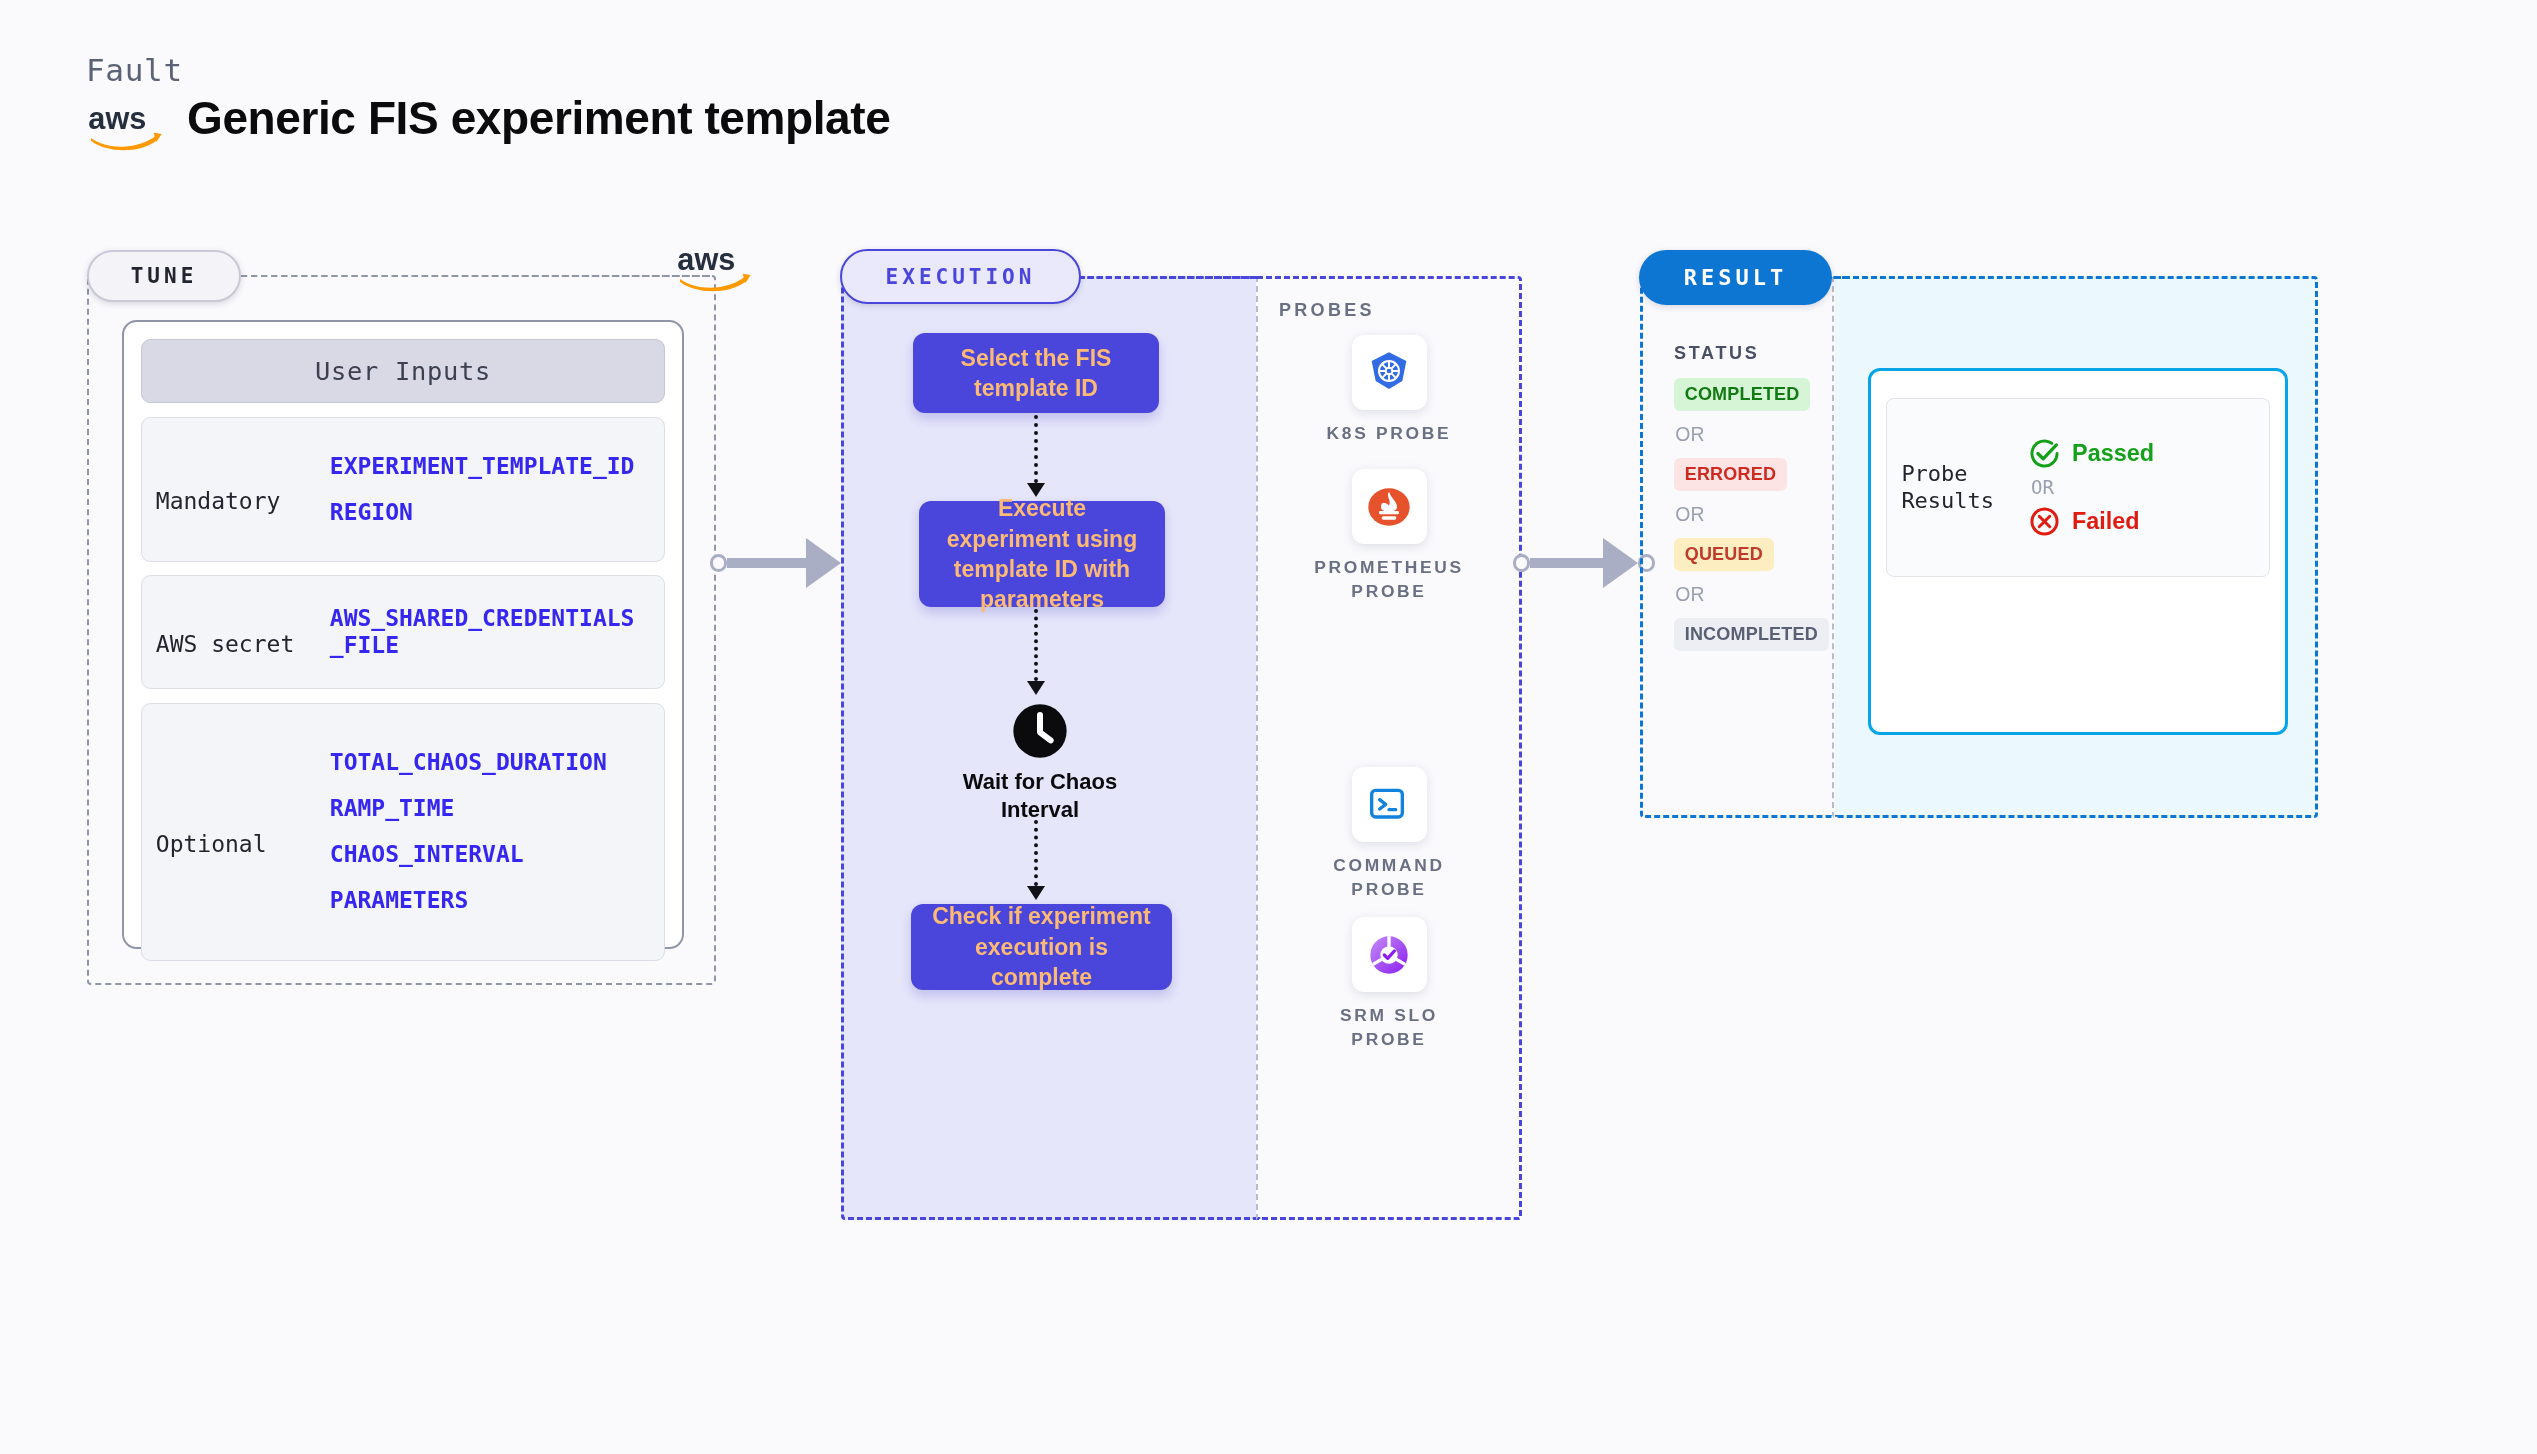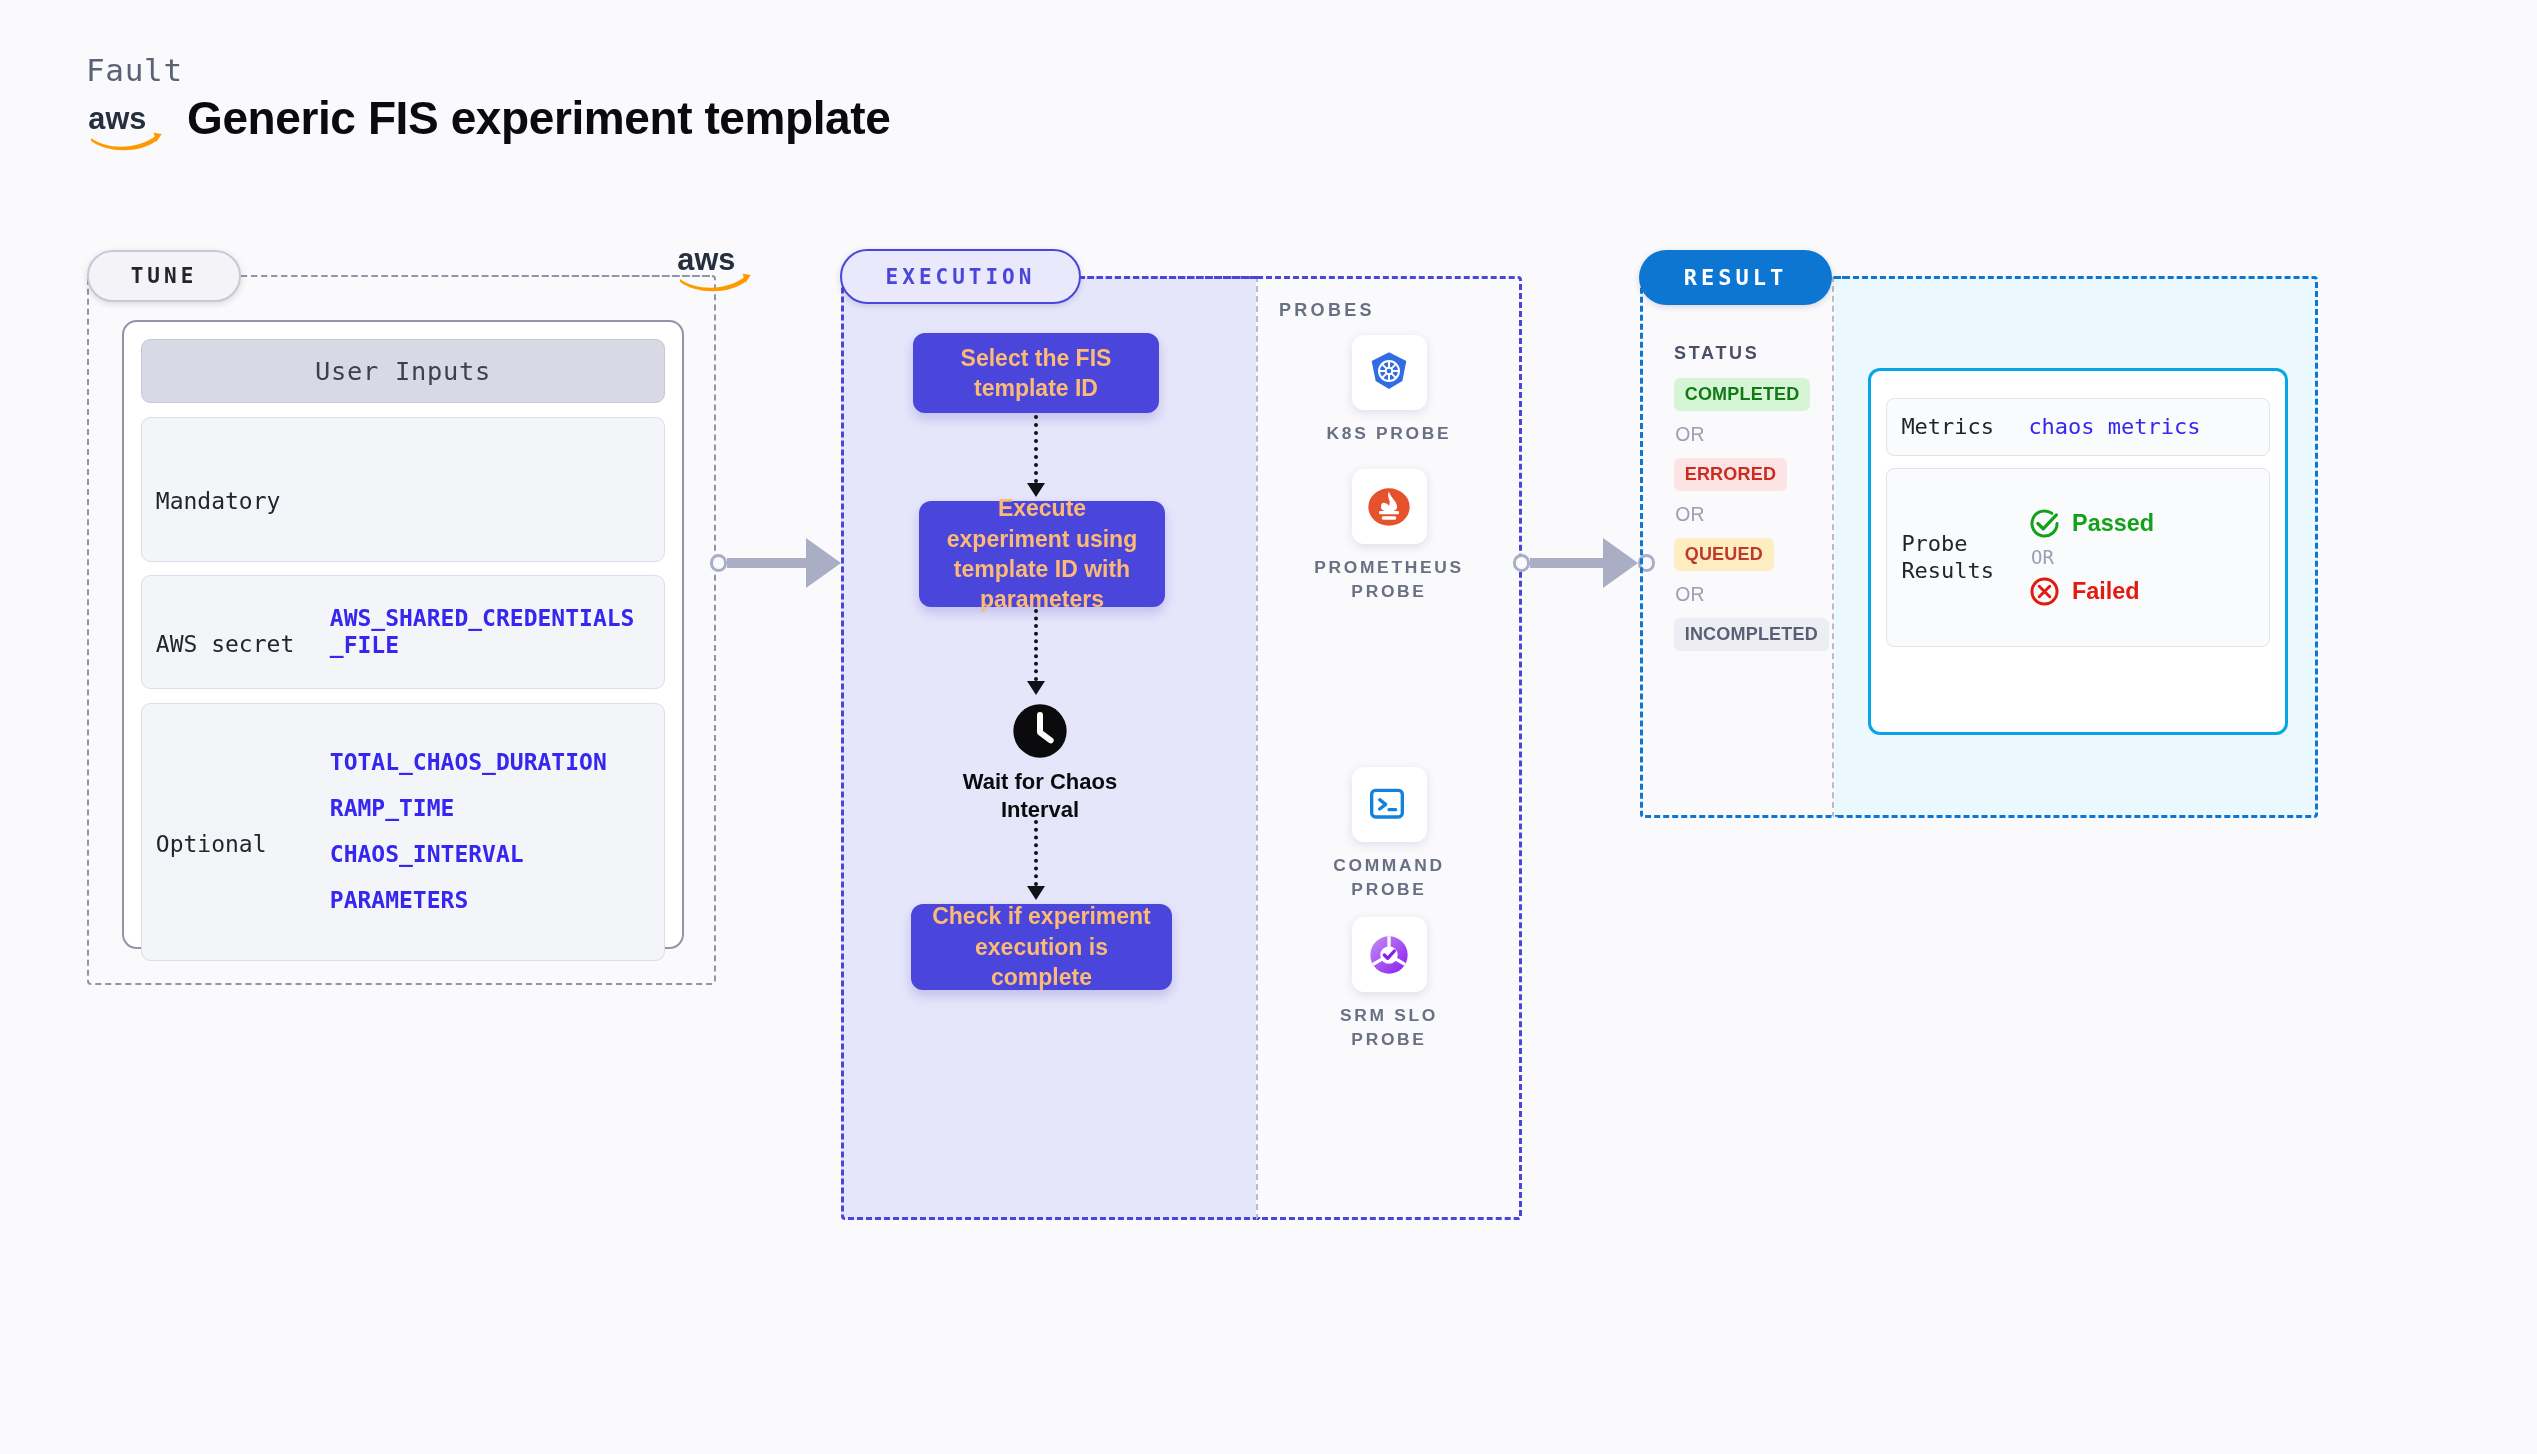--- a/index.html
+++ b/index.html
@@ -306,20 +306,24 @@
     <text x="2" y="44" font-family="Liberation Sans, sans-serif" font-size="46" font-weight="bold" fill="#252f3e">aws</text>
     <path d="M6 58 C30 76, 78 76, 104 54 L104 62 C78 82, 28 80, 6 62 Z" fill="#ff9900"></path>
     <path d="M100 50 L112 52 L104 64 Z" fill="#ff9900"></path>
   </svg>
 
   <div class="tune-card">
     <div class="card-title">User Inputs</div>
 
     <div class="tune-row row-mandatory">
       <div class="lbl">Mandatory</div>
+      <div class="vals">
+        <div class="v">EXPERIMENT_TEMPLATE_ID</div>
+        <div class="v">REGION</div>
+      </div>
     </div>
 
     <div class="tune-row row-secret">
       <div class="lbl">AWS secret</div>
       <div class="vals">
         <div class="v" style="white-space:pre-line">AWS_SHARED_CREDENTIALS
 _FILE</div>
       </div>
     </div>
 
@@ -455,24 +459,20 @@
     <div class="status-or">OR</div>
     <div class="status-badge st-errored">ERRORED</div>
     <div class="status-or">OR</div>
     <div class="status-badge st-queued">QUEUED</div>
     <div class="status-or">OR</div>
     <div class="status-badge st-incompleted">INCOMPLETED</div>
   </div>
 
   <div class="output-card">
 
-    <div class="out-row out-metrics">
-      <div class="olbl">Metrics</div>
-      <div class="oval">chaos metrics</div>
-    </div>
 
     <div class="out-row out-probe">
       <div class="olbl">Probe<br>Results</div>
       <div class="probe-res">
         <div class="pr-line pr-pass">
           <svg width="33" height="33" viewBox="0 0 50 50">
             <path d="M44 25 A19 19 0 1 1 36 9.5" fill="none" stroke="#15a01a" stroke-width="4.5" stroke-linecap="round"></path>
             <path d="M15 25 L23 33 L43 12" fill="none" stroke="#15a01a" stroke-width="5" stroke-linecap="round" stroke-linejoin="round"></path>
           </svg>
           <div class="txt">Passed</div>

